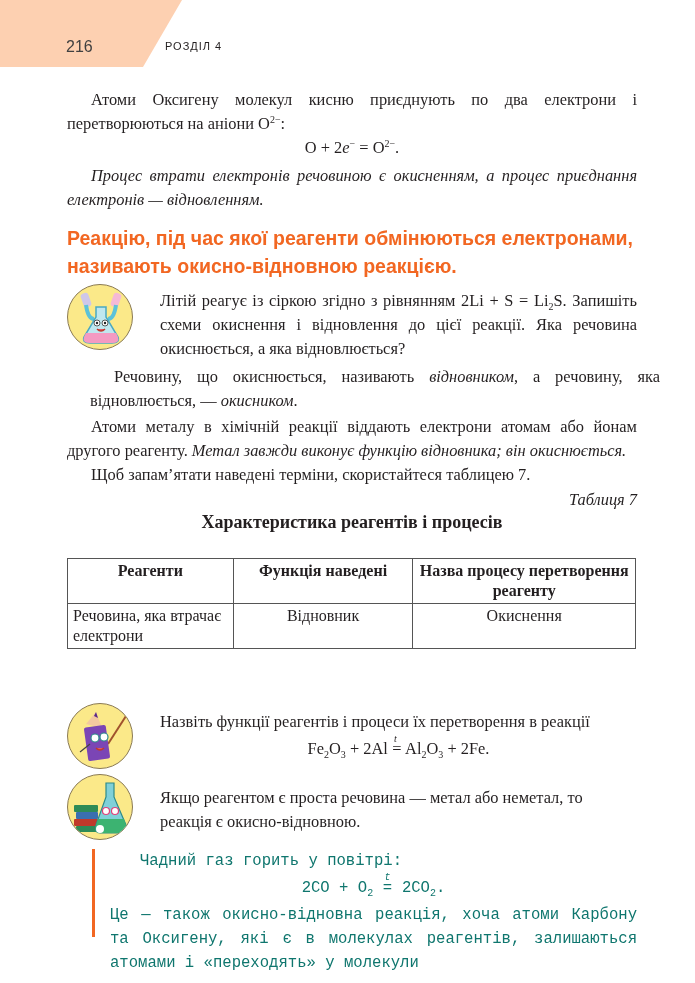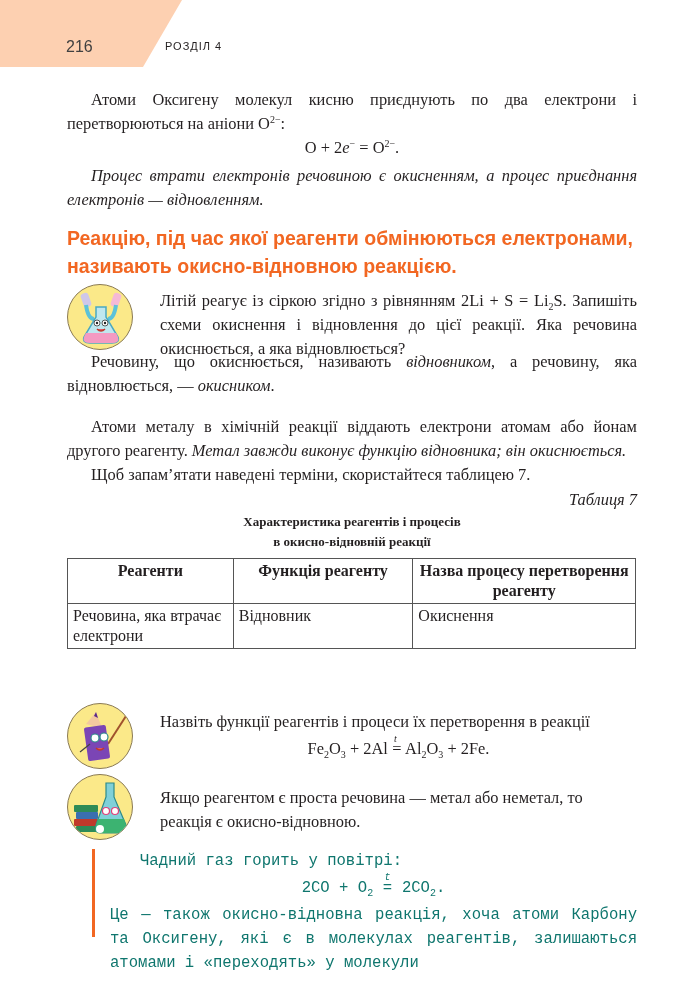--- a/index.html
+++ b/index.html
@@ -16,27 +16,27 @@
   .it { font-style: italic; }
   .center { text-align: center; }
   sup, sub { font-size: 10px; line-height: 0; }
 
   .rule-box { position: absolute; left: 67px; top: 224px; width: 575px; font-family: "Liberation Sans", sans-serif; font-weight: bold;
     font-size: 19.5px; line-height: 28px; color: #f26722; }
 
   .icon { position: absolute; width: 66px; height: 66px; border-radius: 50%; background: #fbe989; border: 1.5px solid #8a7a55; overflow: hidden; }
 
   .caption-right { position: absolute; left: 67px; top: 490px; width: 570px; text-align: right; font-family: "Liberation Serif", serif; font-style: italic; font-size: 16.4px; }
-  .tbl-title { position: absolute; left: 67px; top: 512px; width: 570px; text-align: center; font-family: "Liberation Serif", serif; font-weight: bold; font-size: 13px; line-height: 20px; }
+  .tbl-title { position: absolute; left: 67px; top: 512px; width: 570px; text-align: center; font-family: "Liberation Serif", serif; font-weight: bold; font-size: 18px; line-height: 20px; }
 
   table.t7 { position: absolute; left: 67px; top: 558px; width: 569px; border-collapse: collapse; font-family: "Liberation Serif", serif; font-size: 16px; }
   table.t7 td, table.t7 th { border: 1.2px solid #555; vertical-align: top; padding: 2px 5px; line-height: 20px; }
   table.t7 th { font-weight: bold; text-align: center; height: 42px; }
   table.t7 td { height: 43px; }
-  table.t7 td.c { }
+  table.t7 td.c { text-align: center; }
 
   .bar { position: absolute; left: 92px; top: 849px; width: 3px; height: 88px; background: #f26722; }
   .sans { position: absolute; font-family: Liberation Mono, monospace; font-size: 15.6px; line-height: 24px; color: #0f766e; }
 </style>
 </head>
 <body>
 
 <div class="header-band"></div>
 <div class="page-num">216</div>
 <div class="section">РОЗДІЛ 4</div>
@@ -65,46 +65,45 @@
     <circle cx="37" cy="38" r="3" fill="#fff" stroke="#333" stroke-width="0.8"></circle>
     <circle cx="29" cy="38" r="1.2" fill="#222"></circle>
     <circle cx="37" cy="38" r="1.2" fill="#222"></circle>
     <path d="M29 44 Q33 48 37 44" stroke="#c0392b" stroke-width="1.5" fill="#e25b6b"></path>
   </svg>
 </div>
 <div class="txt" style="left:160px; width:477px; top:289px;">
   <span>Літій реагує із сіркою згідно з рівнянням 2Li + S = Li</span><sub>2</sub><span>S. Запишіть схеми окиснення і відновлення до цієї реакції. Яка речовина окиснюється, а яка  відновлюється?</span>
 </div>
 
-<div class="txt indent" style="top:350px;">
+<div class="txt indent" style="top:365px;margin-left:23px;">
   <span>Речовину, що окиснюється, називають </span><i>відновником</i><span>, а речовину, яка відновлюється, — </span><i>окисником</i><span>.</span>
 </div>
 
 <div class="txt indent" style="top:415px;">
   <span>Атоми металу в хімічній реакції віддають електрони атомам або йонам другого реагенту. </span><i>Метал завжди виконує функцію відновника; він окиснюється.</i>
 </div>
 
 <div class="txt indent" style="top:463px;">Щоб запам’ятати наведені терміни, скористайтеся таблицею 7.</div>
 
 <div class="caption-right">Таблиця 7</div>
 <div class="tbl-title">
   <div>Характеристика реагентів і процесів</div>
-  <div>в окисно-відновній реакції</div>
 </div>
 
 <table class="t7">
   <colgroup>
       <col style="width:166px">
       <col style="width:180px">
       <col style="width:223px">
     </colgroup>
   <tbody>
       <tr>
     <th>Реагенти</th>
-    <th>Функція реагенту</th>
+    <th>Функція наведені</th>
     <th>Назва процесу перетворення реагенту</th>
   </tr>
   <tr>
     <td>Речовина, яка втрачає електрони</td>
     <td class="c">Відновник</td>
     <td class="c">Окиснення</td>
   </tr>
 </tbody>
   </table>
 

